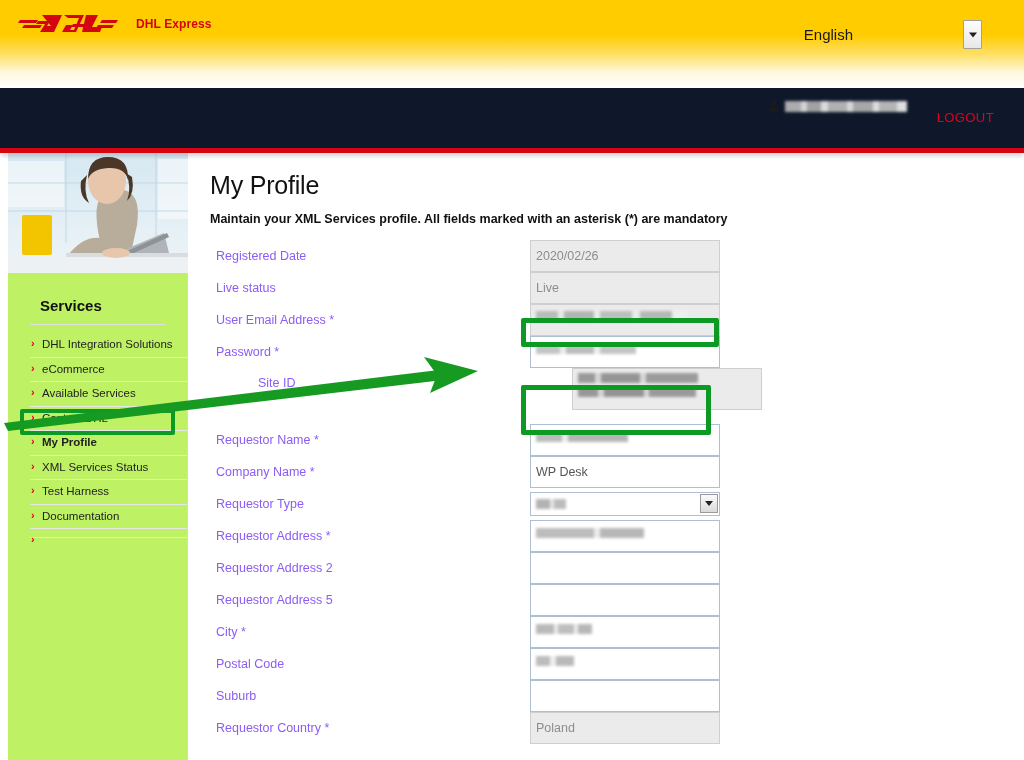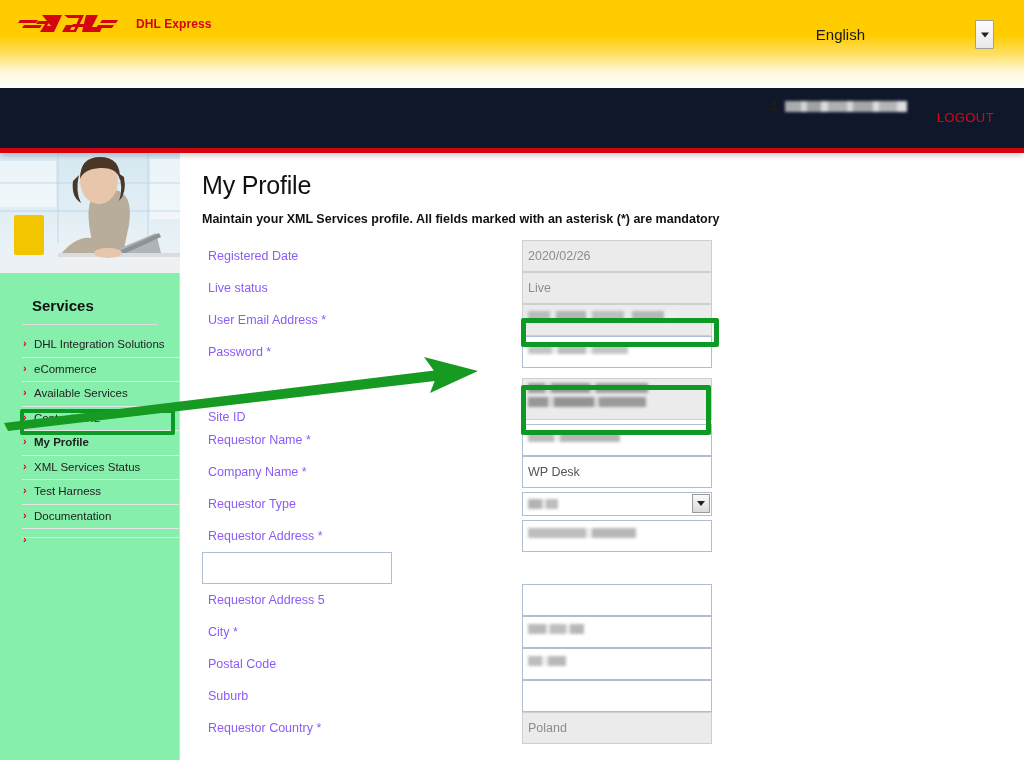--- a/index.html
+++ b/index.html
@@ -26,21 +26,21 @@
   .dhl-logo { display: block; }
   .brand-name {
     margin-left: 18px;
     color: #D40511;
     font-size: 12px;
     font-weight: bold;
     letter-spacing: 0.1px;
   }
   .lang-wrap {
     position: absolute;
-    right: 30px; top: 20px;
+    right: 42px; top: 20px;
     display: flex; align-items: center;
   }
   .lang-label {
     font-size: 15px;
     color: #1a1a1a;
     margin-right: 110px;
   }
   .lang-select {
     width: 19px; height: 29px;
     border: 1px solid #a0a0a0;
@@ -109,21 +109,22 @@
     height: 607px;
     background: #ffffff;
   }
 
   
   .sidebar {
     width: 180px;
     flex: 0 0 180px;
     border-right: 1px solid #d8d8d8;
     position: relative;
-    background: #86efac;
+    background: #bef264;
+    margin-left: 8px;
   }
   .side-photo {
     width: 180px; height: 120px;
     position: relative;
     overflow: hidden;
     background: linear-gradient(to bottom, #cfe3ef 0%, #b9d6e8 45%, #dfe9ee 100%);
   }
   .side-photo svg { display:block; }
   .services-title {
     margin: 24px 0 0 32px;
@@ -185,21 +186,21 @@
     color: #111;
     margin: 12px 0 14px 0;
   }
   .form-rows { width: 720px; }
   .frow {
     display: flex;
     align-items: center;
     height: 32px;
     margin-bottom: 0px;
   }
-  .frow-tall { height: 56px; align-items: flex-end; }
+  .frow-tall { height: 56px; align-items: flex-start; margin-left: 42px; }
   .flabel {
     width: 320px;
     flex: 0 0 320px;
     font-size: 12.5px;
     color: #8b5cf6;
     padding-left: 6px;
   }
   .frow-tall .flabel { padding-top: 8px; }
   .fctl { flex: 1; position: relative; }
 
@@ -520,20 +521,21 @@
 
       <div class="frow">
         <div class="flabel">Requestor Address *</div>
         <div class="fctl">
           <input class="fld" value="" style="">
           <span class="blur b-addr"></span>
         </div>
       </div>
 
       <div class="frow">
+        <div class="flabel">Requestor Address 2</div>
         <div class="fctl"><input class="fld" value="" style=""></div>
       </div>
 
       <div class="frow">
         <div class="flabel">Requestor Address 5</div>
         <div class="fctl"><input class="fld" value="" style=""></div>
       </div>
 
       <div class="frow">
         <div class="flabel">City *</div>

